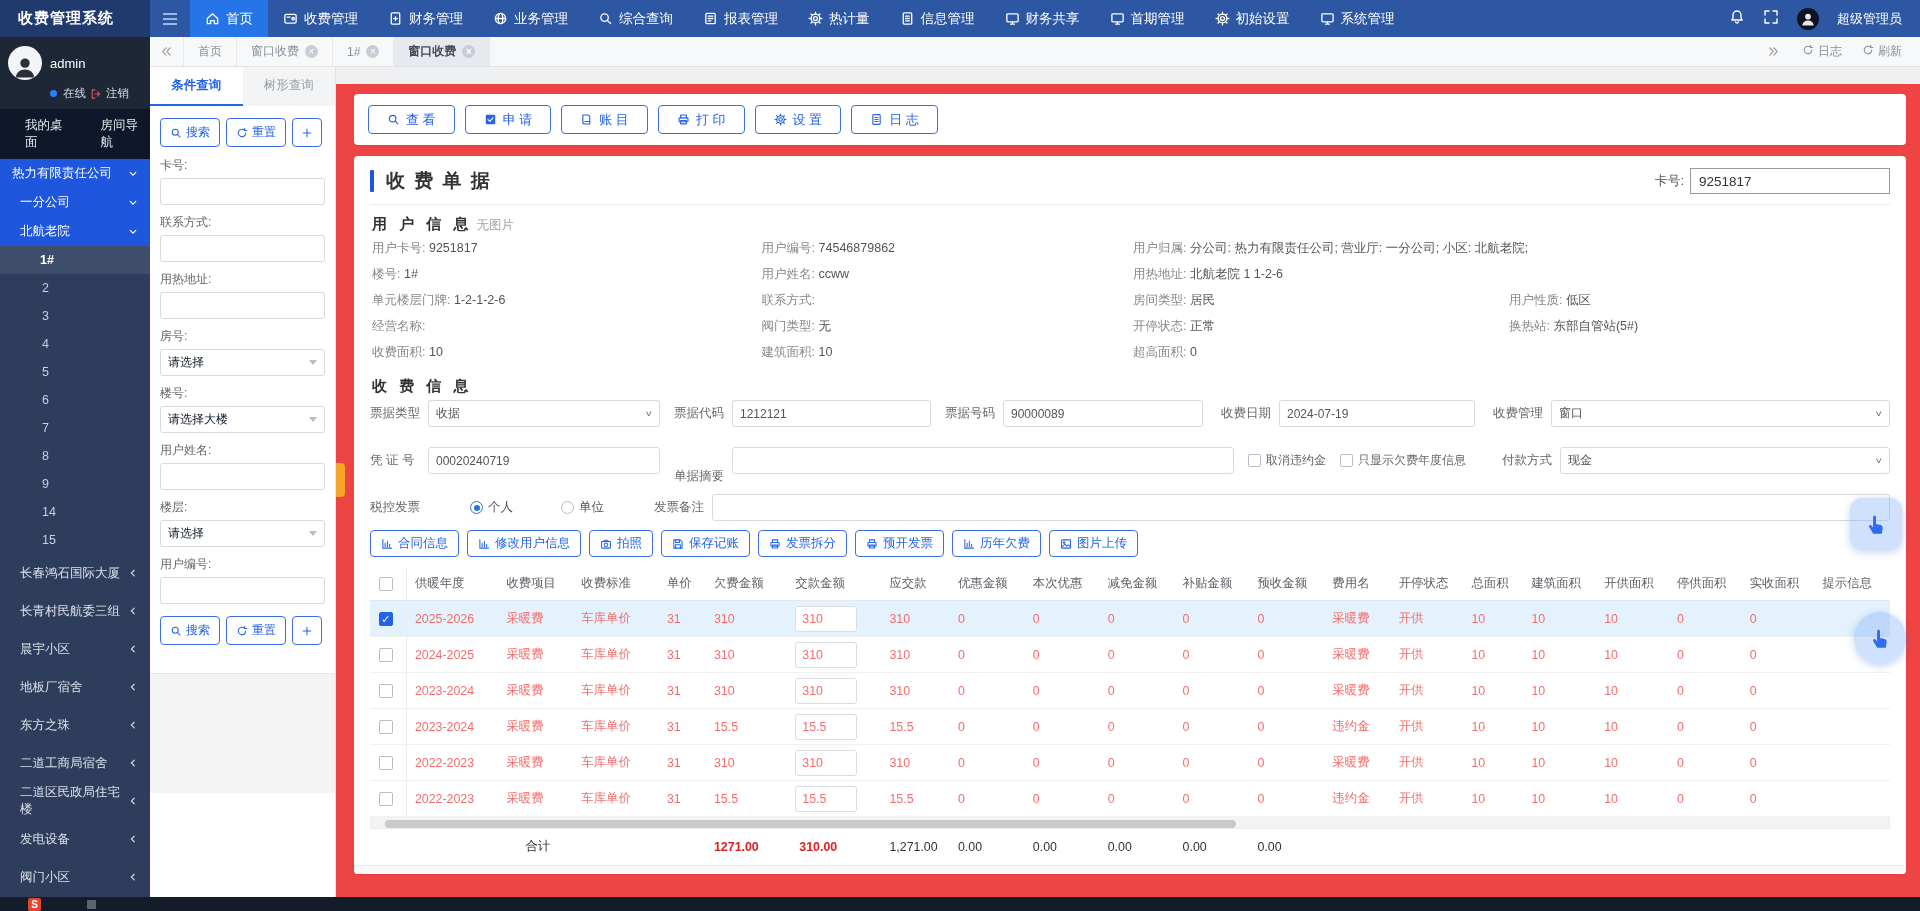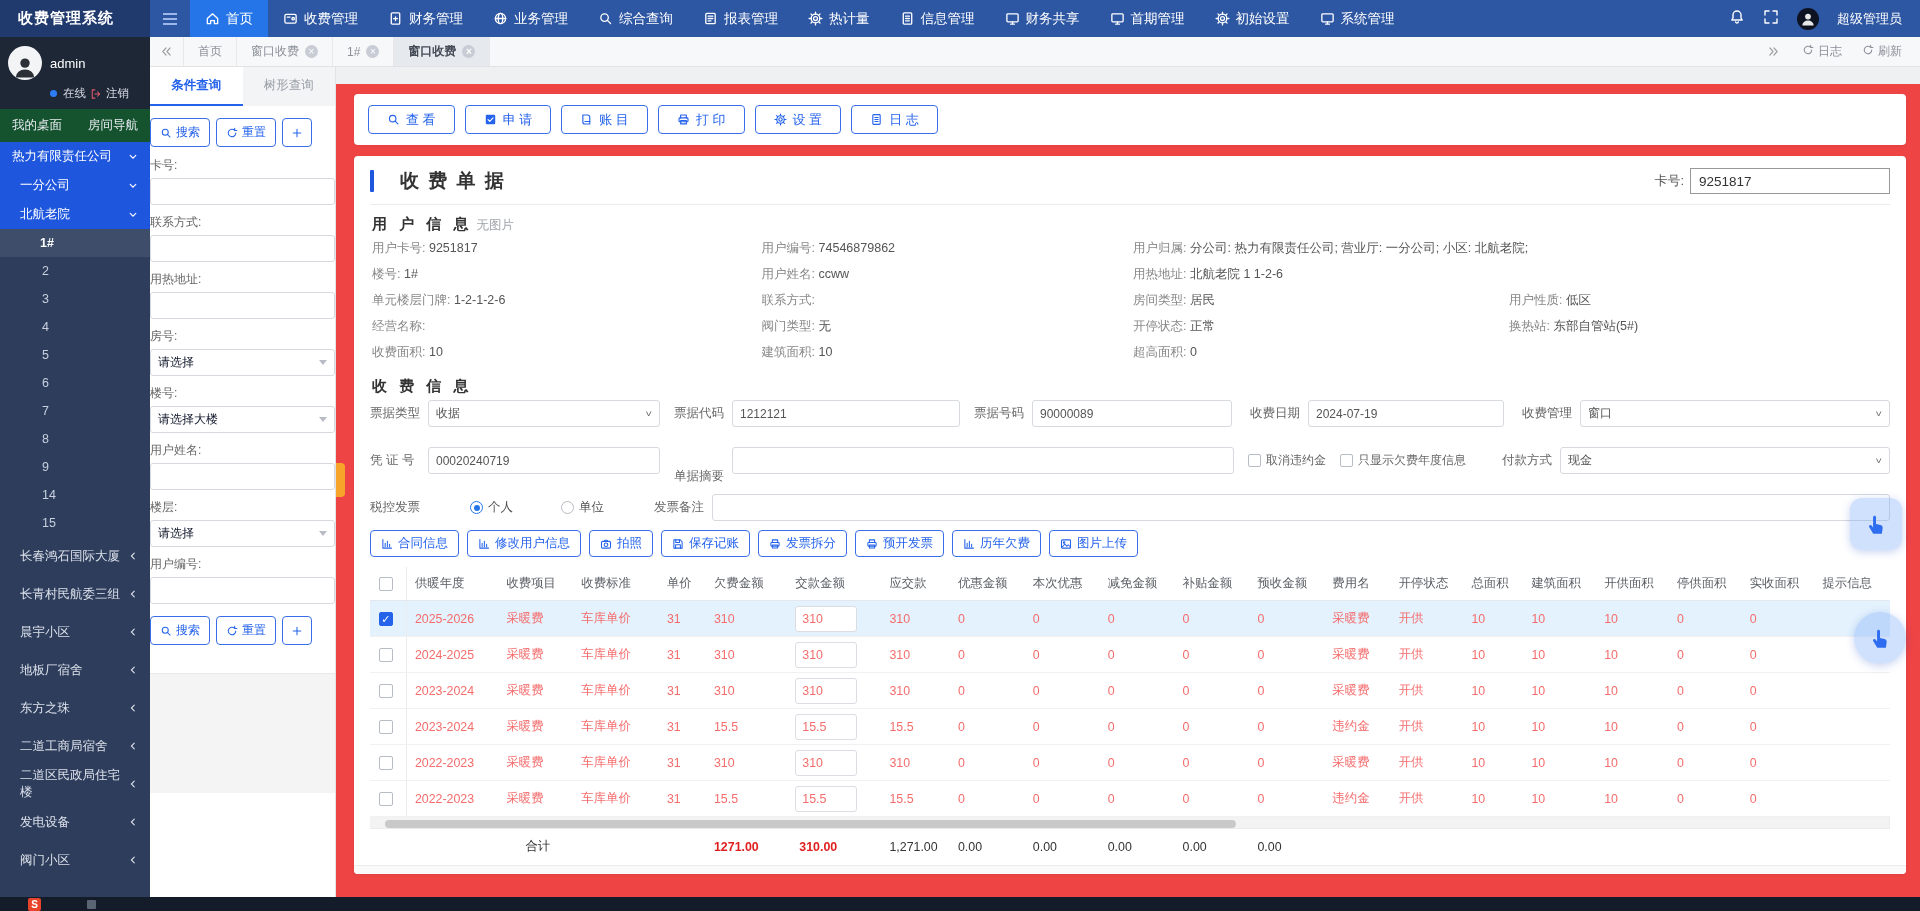--- a/index.html
+++ b/index.html
@@ -24,21 +24,21 @@
   
   .sidebar { position:absolute; left:0; top:37px; width:150px; height:860px; background:#2e3d5c; color:#cfd6e4; overflow:hidden; }
   .user-panel { background:#1d2736; padding:9px 8px 8px 8px; }
   .user-line1 { display:flex; align-items:center; gap:8px; }
   .avatar-lg { width:34px; height:34px; border-radius:50%; background:#f3f4f6; display:flex; align-items:flex-end; justify-content:center; overflow:hidden; }
   .avatar-lg svg { width:26px; height:26px; color:#2b2f36; }
   .user-name { color:#fff; font-size:13px; }
   .user-line2 { display:flex; align-items:center; gap:4px; margin:6px 0 0 42px; font-size:11.5px; color:#d7dbe4; }
   .dot-online { width:7px; height:7px; border-radius:50%; background:#2f7df6; display:inline-block; margin-right:2px; }
   .logout-ic { color:#e4596b; width:12px; height:12px; }
-  .side-tabs { display:flex; gap:26px; background:#14532d; padding:8px 0 8px 12px; font-size:12.5px; color:#e8ecf3; }
+  .side-tabs { display:flex; gap:26px; background:#0f172a; padding:8px 0 8px 25px; font-size:12.5px; color:#e8ecf3; }
   .side-tab { cursor:pointer; }
   .tree { font-size:12.5px; }
   .tree-item { display:flex; align-items:center; justify-content:space-between; padding:0 12px; cursor:pointer; color:#e6eaf2; }
   .tree-item.blue { background:#1e56dd; height:29px; color:#fff; }
   .tree-item.blue.lvl1 { padding-left:20px; }
   .tree-item.sel { background:#3e4e6a; height:28px; padding-left:40px; color:#fff; font-weight:bold; }
   .tree-item.num { height:28px; padding-left:42px; color:#c8d0de; }
   .tree-item.grp { height:38px; padding-left:20px; color:#dde2eb; }
   .chev { width:10px; height:10px; flex:none; }
 
@@ -51,41 +51,41 @@
   .tab-close { width:13px; height:13px; border-radius:50%; background:#c8ccd4; color:#fff; font-size:10px; line-height:13px; text-align:center; }
   .tabbar-right { margin-left:auto; display:flex; align-items:center; gap:4px; padding-right:10px; color:#8a8f99; font-size:12px; }
   .tabbar-act { display:flex; align-items:center; gap:4px; padding:0 8px; cursor:pointer; }
   .tabbar-act svg { width:12px; height:12px; }
 
   
   .query-panel { position:absolute; left:150px; top:67px; width:186px; height:830px; background:#fff; border-right:1px solid #e3e3e3; }
   .qp-tabs { display:flex; }
   .qp-tab { flex:1; text-align:center; padding:10px 0; font-size:12.5px; color:#9aa0a8; background:#f3f4f5; cursor:pointer; border-bottom:2px solid transparent; }
   .qp-tab.active { background:#fff; color:#2563eb; font-weight:bold; border-bottom:2px solid #2563eb; }
-  .qp-body { padding:12px 0; }
+  .qp-body { padding:12px 10px; }
   .qp-btnrow { display:flex; gap:6px; margin-bottom:10px; }
   .btn-blue-o { display:inline-flex; align-items:center; gap:4px; border:1px solid #3a6ee8; color:#2563eb; background:#fff; border-radius:4px; font-size:12px; padding:5px 9px; cursor:pointer; white-space:nowrap; }
   .btn-blue-o svg { width:12px; height:12px; }
   .qp-field { margin-bottom:9px; }
   .qp-field label { display:block; font-size:12px; color:#666; margin-bottom:4px; }
   .qp-input, .qp-select { width:100%; height:27px; border:1px solid #d6d9de; border-radius:3px; font-size:12px; color:#555; padding:0 7px; background:#fff; }
   .qp-select { display:flex; align-items:center; justify-content:space-between; color:#0f172a; cursor:pointer; }
   .qp-select .car { width:0; height:0; border-left:4px solid transparent; border-right:4px solid transparent; border-top:5px solid #b8bcc4; }
   .qp-footer { border-top:1px solid #e8e8e8; margin-top:6px; height:120px; background:#f4f4f4; }
 
   
   .main { position:absolute; left:336px; top:84px; width:1584px; height:830px; background:#ef4444; overflow:hidden; padding:10px 14px 0 18px; }
   .card { background:#fff; border-radius:4px; box-shadow:0 1px 3px rgba(0,0,0,.06); }
   .toolbar-card { padding:11px 14px; display:flex; gap:10px; }
   .btn-main { display:inline-flex; align-items:center; justify-content:center; gap:6px; border:1px solid #3a6ee8; color:#2563eb; background:#fff; border-radius:4px; font-size:13px; padding:0 18px; height:29px; cursor:pointer; white-space:nowrap; }
   .btn-main svg { width:13px; height:13px; }
 
   .receipt-card { margin-top:11px; padding:12px 16px 0 16px; height:718px; overflow:hidden; position:relative; }
   .rc-head { display:flex; align-items:center; justify-content:space-between; padding-bottom:10px; border-bottom:1px solid #ececec; }
-  .rc-title { display:flex; align-items:center; gap:26px; font-size:19px; font-weight:bold; color:#333; letter-spacing:2px; }
+  .rc-title { display:flex; align-items:center; gap:12px; font-size:19px; font-weight:bold; color:#333; letter-spacing:2px; }
   .rc-accent { width:4px; height:22px; background:#1e56dd; border-radius:1px; }
   .rc-card-no { display:flex; align-items:center; gap:6px; font-size:13px; color:#555; }
   .rc-card-no input { width:200px; height:26px; border:1px solid #999; padding:0 8px; font-size:13.5px; color:#333; }
 
   .sec-title { font-size:15px; font-weight:bold; color:#333; letter-spacing:4px; margin:10px 0 4px 2px; }
   .sec-title .muted { font-size:12.5px; color:#a0a4ab; font-weight:normal; letter-spacing:0; margin-left:4px; }
   .uinfo { display:grid; grid-template-columns:25.7% 24.5% 24.8% 25%; row-gap:9px; font-size:12.5px; padding:2px 2px 6px 2px; }
   .uinfo .cell { color:#888; white-space:nowrap; overflow:hidden; }
   .uinfo .cell b { color:#555; font-weight:normal; }
   .uinfo .span2 { grid-column:span 2; }
@@ -598,21 +598,21 @@
 
       <div class="sec-title">收 费 信 息</div>
       <div class="fee-form">
         <div class="fee-row">
           <label style="width:58px;">票据类型</label>
           <div class="f-sel" style="width:232px;">
               <span class="v">收据</span>
               <span class="car">˅</span>
             </div>
           <label style="margin-left:14px;width:58px;">票据代码</label>
-          <input class="f-in" style="width: 228px;" value="1212121">
+          <input class="f-in" style="width: 199px;" value="1212121">
           <label style="margin-left:14px;width:58px;">票据号码</label>
           <input class="f-in" style="width: 200px;" value="90000089">
           <label style="margin-left:18px;width:58px;">收费日期</label>
           <input class="f-in" style="width: 196px;" value="2024-07-19">
           <label style="margin-left:18px;width:58px;">收费管理</label>
           <div class="f-sel" style="flex:1;">
               <span class="v">窗口</span>
               <span class="car">˅</span>
             </div>
         </div>

